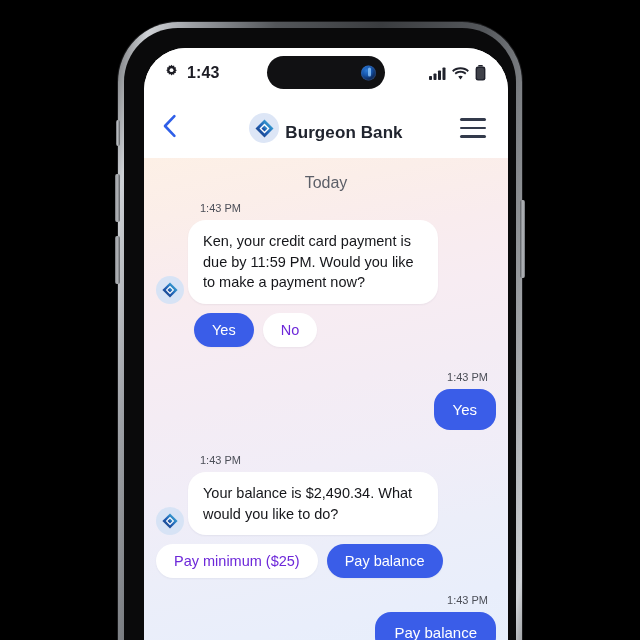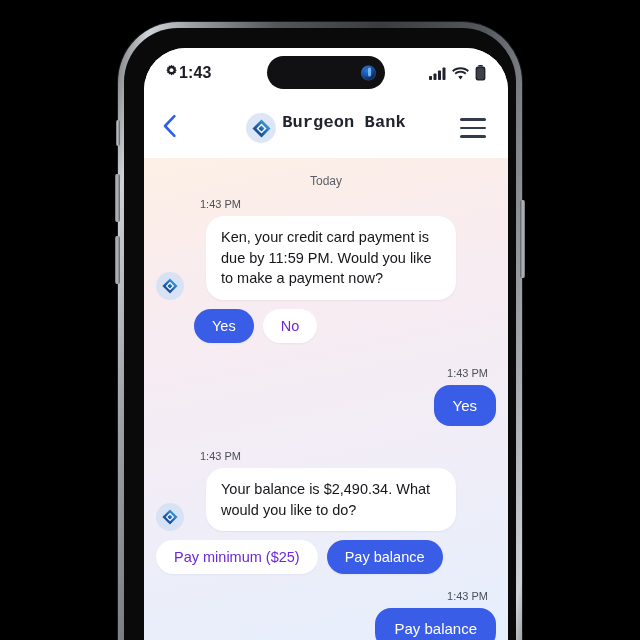--- a/index.html
+++ b/index.html
@@ -92,20 +92,21 @@
     display: flex;
     align-items: center;
     justify-content: space-between;
     padding: 0 22px 0 20px;
     box-sizing: border-box;
     z-index: 5;
   }
   .status-left {
     display: flex;
     align-items: center;
+    gap: 8px;
   }
   .status-time {
     font-size: 16px;
     font-weight: bold;
     color: #1c1c24;
     letter-spacing: 0.1px;
   }
   .gear-icon { display: block; }
   .status-right {
     display: flex;
@@ -165,25 +166,24 @@
     height: 34px;
     display: flex;
     align-items: center;
     justify-content: flex-start;
     cursor: pointer;
   }
   .header-center {
     position: absolute;
     left: 0; right: 0;
     display: flex;
-    align-items: flex-start;
+    align-items: flex-end;
     justify-content: center;
     gap: 6px;
     pointer-events: none;
-    font-family: Liberation Mono, monospace;
   }
   .brand-name {
     font-size: 17px;
     font-weight: bold;
     color: #20242e;
     letter-spacing: 0.1px;
   }
   .menu-btn {
     margin-left: auto;
     width: 30px;
@@ -232,39 +232,39 @@
         #e9eefb 80%,
         #e6effc 92%,
         #e4f1fb 100%);
     padding: 14px 12px 0 12px;
     box-sizing: border-box;
     overflow: hidden;
   }
 
   .day-divider {
     text-align: center;
-    font-size: 12px;
+    font-size: 16px;
     color: #5c5f68;
     margin: 2px 0 10px 0;
   }
 
   .msg-group { margin-bottom: 2px; }
 
   .ts {
     font-size: 11px;
     color: #4c4f58;
     margin: 0 0 6px 0;
   }
   .ts.left  { text-align: left;  padding-left: 44px; }
   .ts.right { text-align: right; padding-right: 8px; }
 
   .row {
     display: flex;
     align-items: flex-end;
-    gap: 22px;
+    gap: 4px;
   }
   .row.right { justify-content: flex-end; }
 
   .bubble {
     border-radius: 18px;
     padding: 11px 15px;
     font-size: 14.5px;
     line-height: 1.42;
     max-width: 250px;
     box-sizing: border-box;

